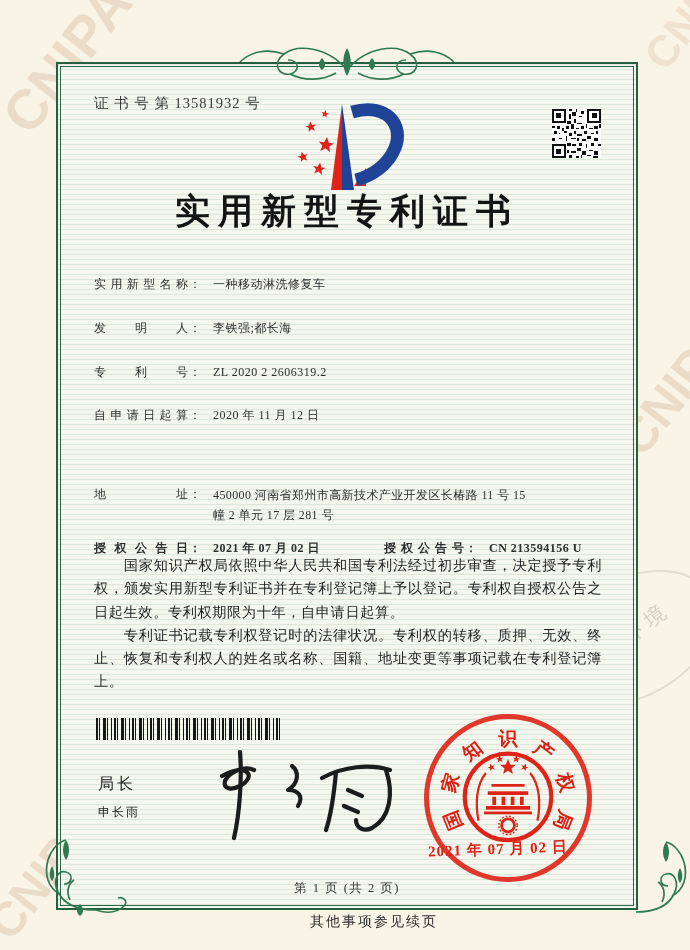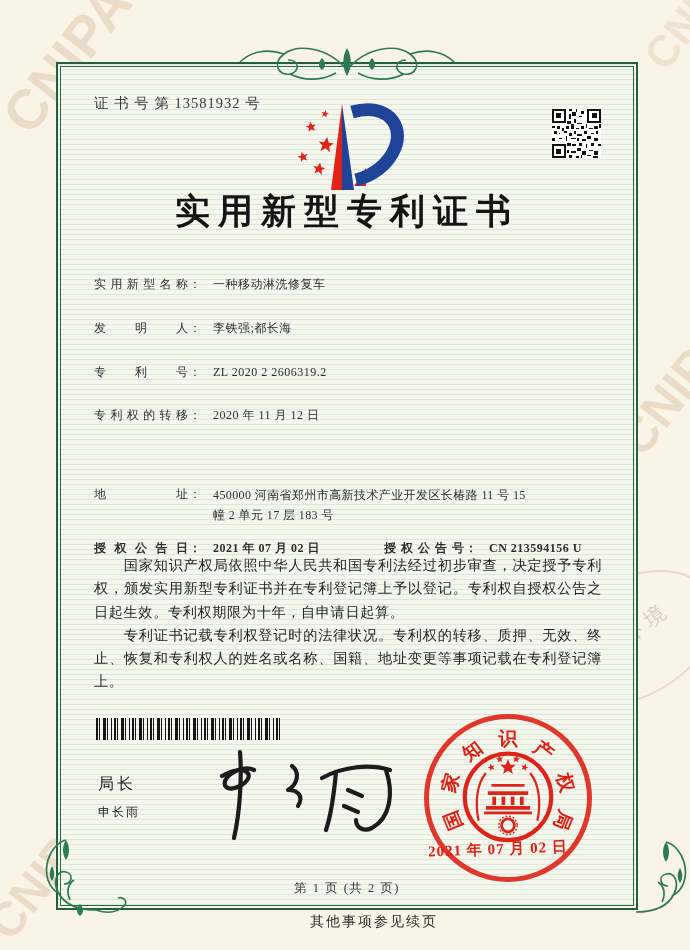--- a/index.html
+++ b/index.html
@@ -201,24 +201,24 @@
     <div class="field-row" style="top:212px;">
       <span class="f-label">实用新型名称</span><span class="f-colon">：</span><span class="f-value">一种移动淋洗修复车</span>
     </div>
     <div class="field-row" style="top:256px;">
       <span class="f-label">发明人</span><span class="f-colon">：</span><span class="f-value">李铁强;都长海</span>
     </div>
     <div class="field-row" style="top:300px;">
       <span class="f-label">专利号</span><span class="f-colon">：</span><span class="f-value">ZL 2020 2 2606319.2</span>
     </div>
     <div class="field-row" style="top:343px;">
-      <span class="f-label">专利权的转移</span><span class="f-colon">：</span><span class="f-value">2020 年 11 月 12 日</span>
+      <span class="f-label">自申请日起算</span><span class="f-colon">：</span><span class="f-value">2020 年 11 月 12 日</span>
     </div>
     <div class="field-row" style="top:422px;">
-      <span class="f-label">地址</span><span class="f-colon">：</span><span class="f-value-block"><span>450000 河南省郑州市高新技术产业开发区长椿路 11 号 15</span><br><span>幢 2 单元 17 层 183 号</span></span>
+      <span class="f-label">地址</span><span class="f-colon">：</span><span class="f-value-block"><span>450000 河南省郑州市高新技术产业开发区长椿路 11 号 15</span><br><span>幢 2 单元 17 层 281 号</span></span>
     </div>
     <div class="field-row" style="top:476px;font-weight:bold;">
       <span class="f-label">授权公告日</span><span class="f-colon">：</span><span class="f-value">2021 年 07 月 02 日</span>
       <span class="grant-right">
         <span class="f-label" style="width:80px;">授权公告号</span><span class="f-colon">：</span><span class="f-value">CN 213594156 U</span>
       </span>
     </div>
 
     <div class="paragraphs">
       <p>国家知识产权局依照中华人民共和国专利法经过初步审查，决定授予专利权，颁发实用新型专利证书并在专利登记簿上予以登记。专利权自授权公告之日起生效。专利权期限为十年，自申请日起算。</p>

